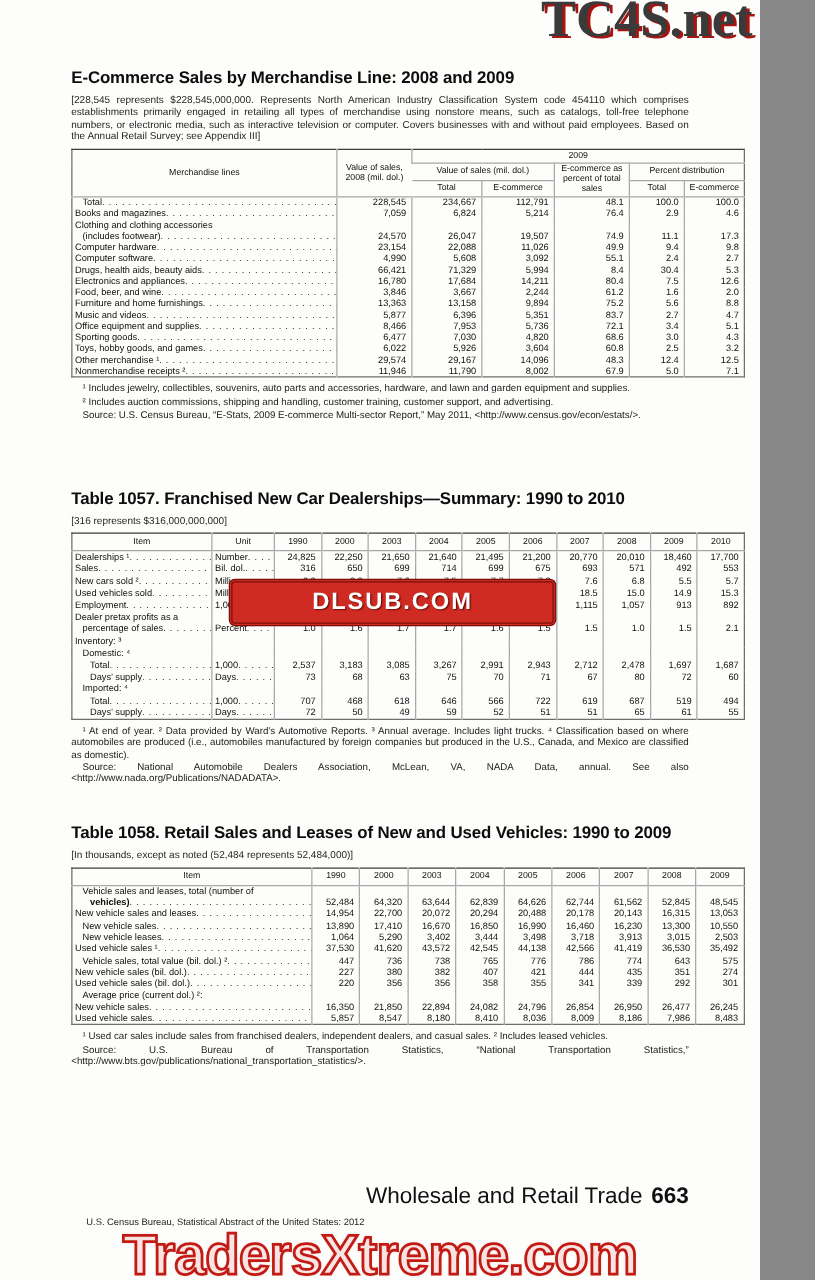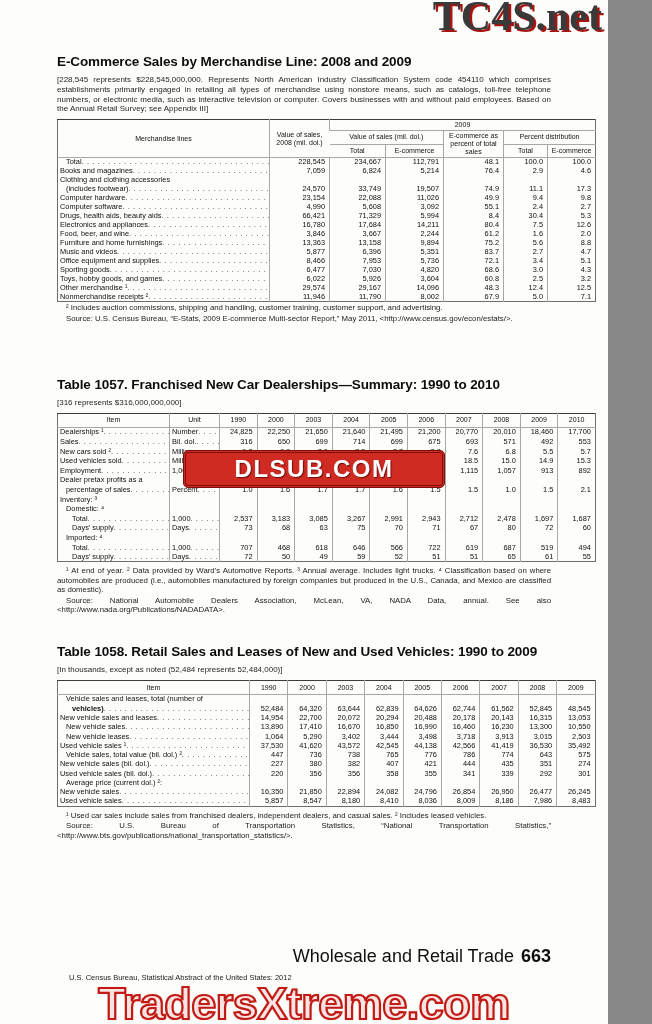--- a/index.html
+++ b/index.html
@@ -44,21 +44,21 @@
   
   .sec2{margin-top:54px}
   .sec3{margin-top:30px}
 
   
   .wm-top{position:absolute;top:-7px;right:6px;font-family:"Liberation Serif",serif;
           font-size:42px;line-height:46px;font-weight:700;color:#3a3a3a;
           text-shadow:2.5px 1.5px 0 #a81410;white-space:nowrap}
   .t57wrap{position:relative}
   .wm-mid{position:absolute;left:126px;top:37px;width:262px;height:38px;background:#cf2b22;
-          border:3px double #7c0f0a;border-radius:5px;color:#fff;font-weight:700;font-size:24px;
+          border:3px double #7c0f0a;border-radius:5px;color:#fff;font-weight:700;font-size:19px;
           line-height:31px;text-align:center;letter-spacing:1.5px;
           text-shadow:1px 1px 1px #6d0d08}
   .wm-bottom{position:absolute;top:978px;left:50%;transform:translateX(-50%);
              font-size:45px;font-weight:700;letter-spacing:-.5px;white-space:nowrap;
              color:#f8e4e2;-webkit-text-stroke:2.2px #c21a14;text-shadow:0 0 2px #d8544c}
 
   
   .pagefoot{position:absolute;top:946px;right:57px;font-size:18px;color:#101010;white-space:nowrap}
   .pagefoot .pn{font-weight:700;margin-left:7px}
   .credit{position:absolute;top:973px;left:69px;font-size:7.5px;color:#242424;white-space:nowrap}
@@ -147,21 +147,21 @@
               <td class="num"></td>
             </tr>
             <tr>
               <td class="lbl">
                 <div class="fx">
                   <span class="t" style="padding-left: 6px;">(includes footwear)</span>
                   <span class="dots"></span>
                 </div>
               </td>
               <td class="num">24,570</td>
-              <td class="num">33,749</td>
+              <td class="num">26,047</td>
               <td class="num">19,507</td>
               <td class="num">74.9</td>
               <td class="num">11.1</td>
               <td class="num">17.3</td>
             </tr>
             <tr>
               <td class="lbl">
                 <div class="fx">
                   <span class="t">Computer hardware</span>
                   <span class="dots"></span>
@@ -324,20 +324,21 @@
               <td class="num">11,946</td>
               <td class="num">11,790</td>
               <td class="num">8,002</td>
               <td class="num">67.9</td>
               <td class="num">5.0</td>
               <td class="num">7.1</td>
             </tr>
           </tbody>
       </table>
 
+      <p class="fn first">¹ Includes jewelry, collectibles, souvenirs, auto parts and accessories, hardware, and lawn and garden equipment and supplies.</p>
       <p class="fn">² Includes auction commissions, shipping and handling, customer training, customer support, and advertising.</p>
       <p class="fn">Source: U.S. Census Bureau, “E-Stats, 2009 E-commerce Multi-sector Report,” May 2011, &lt;http://www.census.gov/econ/estats/&gt;.</p>
     </section>
 
     <section class="sec2">
       <h2 class="ttl">Table 1057. Franchised New Car Dealerships—Summary: 1990 to 2010</h2>
       <p class="note">[316 represents $316,000,000,000]</p>
 
       <div class="t57wrap">
         <table class="st t1057">

